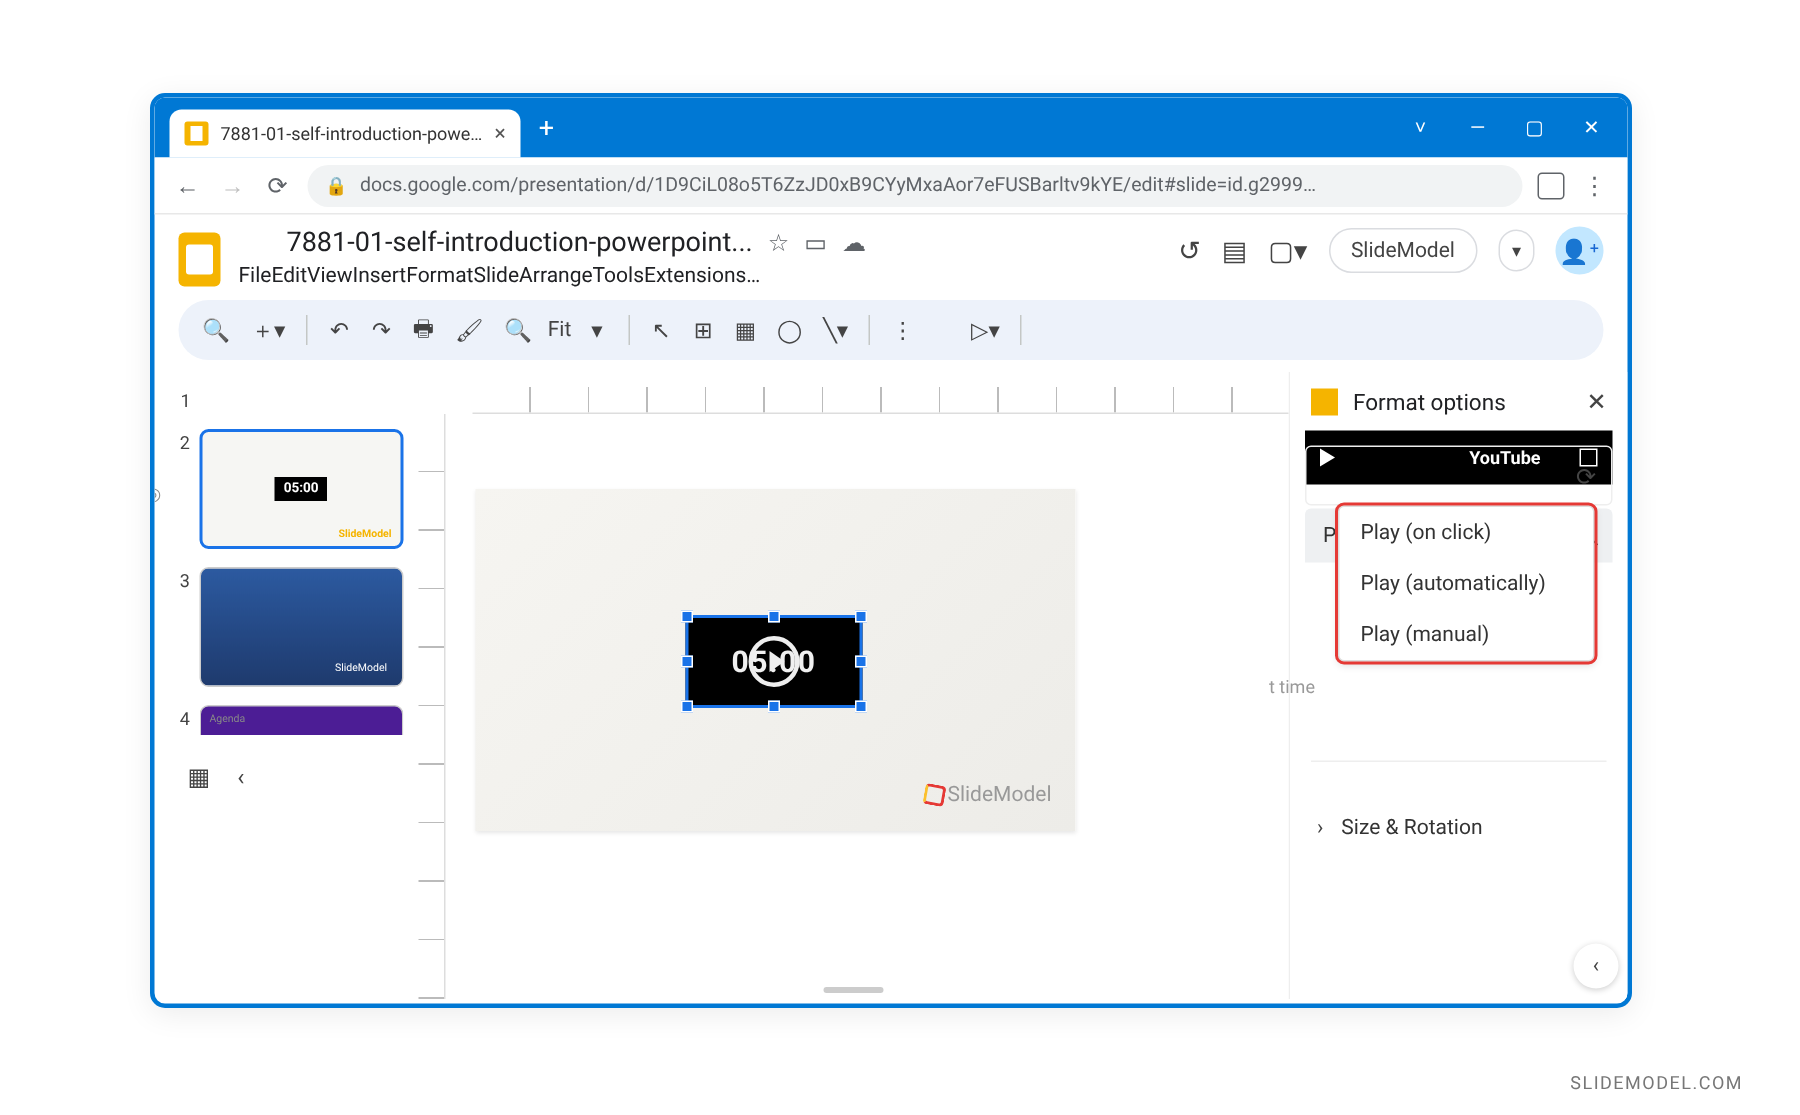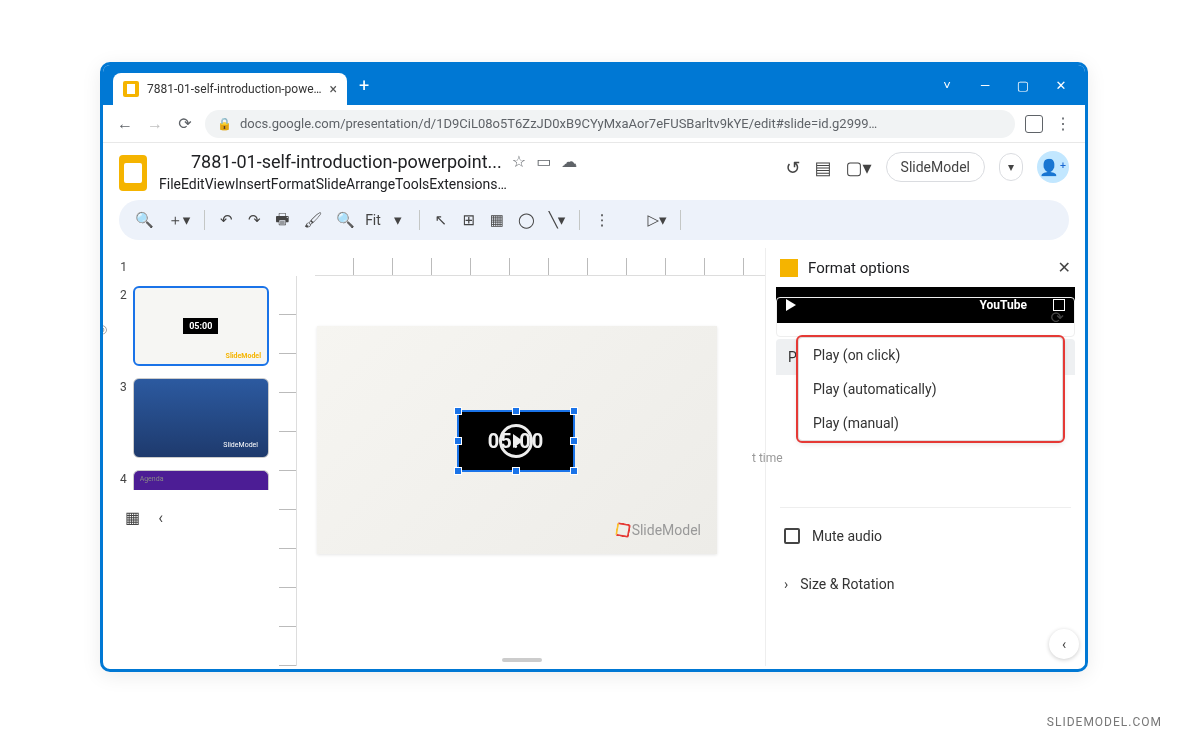--- a/index.html
+++ b/index.html
@@ -77,21 +77,21 @@
 .video-obj .playcircle { position:absolute; width:34px; height:34px; border:3px solid #eee; border-radius:50%; display:flex; align-items:center; justify-content:center;}
 .video-obj .playcircle::after { content:""; border-left:10px solid #eee; border-top:7px solid transparent; border-bottom:7px solid transparent; margin-left:3px;}
 .handle { position: absolute; width: 8px; height: 8px; background: #1a73e8; border: 1px solid #fff; }
 .h-tl { top:-5px; left:-5px; } .h-tr { top:-5px; right:-5px; } .h-bl { bottom:-5px; left:-5px; } .h-br { bottom:-5px; right:-5px; }
 .h-t { top:-5px; left:calc(50% - 4px);} .h-b { bottom:-5px; left:calc(50% - 4px);} .h-l { left:-5px; top:calc(50% - 4px);} .h-r { right:-5px; top:calc(50% - 4px);}
 .watermark { position: absolute; bottom: 16px; right: 16px; color: #999; font-size: 14px; display:flex; align-items:center; gap:2px;}
 .wm-icon { width:14px; height:14px; border:2px solid #e53935; border-left-color:#fbc02d; border-radius:3px; transform:rotate(10deg);}
 .canvas-dragbar { position:absolute; bottom:4px; left:50%; transform:translateX(-50%); width:40px; height:4px; background:#ccc; border-radius:2px;}
 
 
-.format-panel { width: 320px; border-left: 1px solid #eee; background: #fff; display: flex; flex-direction: column; }
+.format-panel { width: 226px; border-left: 1px solid #eee; background: #fff; display: flex; flex-direction: column; }
 .fp-header { display: flex; align-items: center; padding: 10px 14px; gap: 10px; }
 .fp-icon { width: 18px; height: 18px; background: #f5b400; }
 .fp-title { font-size: 15px; color: #202124; flex: 1; }
 .fp-close { font-size: 16px; color: #444; cursor: pointer; }
 .yt-preview { margin: 0 10px 10px 10px; background: #000; height: 36px; display: flex; align-items: center; justify-content: space-between; padding: 0 10px; color: #fff; font-size: 12px; }
 .yt-play { border-left: 10px solid #fff; border-top: 6px solid transparent; border-bottom: 6px solid transparent; }
 .yt-right { display: flex; align-items: center; gap: 26px; font-weight: bold; }
 .fs-icon { width:12px; height:12px; border:1.5px solid #fff;}
 .play-dd { margin: 6px 10px 0 10px; background: #eef0f2; padding: 10px 12px; font-size: 14px; color: #333; display: flex; justify-content: space-between; align-items: center; cursor: pointer; border-radius:4px 4px 0 0;}
 .dd-arrow { font-size: 10px; position:relative;}
@@ -279,24 +279,20 @@
       <div class="behind-row">
         <span class="refresh-icon">⟳</span>
       </div>
       <div class="dd-menu highlighted">
         <div class="dd-item">Play (on click)</div>
         <div class="dd-item">Play (automatically)</div>
         <div class="dd-item">Play (manual)</div>
       </div>
       <div class="behind-text" style="position:relative; margin:-8px 18px 0 0;">t time</div>
       <div class="panel-divider"></div>
-      <div class="mute-row">
-        <div class="checkbox"></div>
-        <span>Mute audio</span>
-      </div>
       <div class="size-row">
         <span class="chev">›</span>
         <span>Size &amp; Rotation</span>
       </div>
       <div class="collapse-fab">‹</div>
     </div>
 
   </div>
 </div>
 

